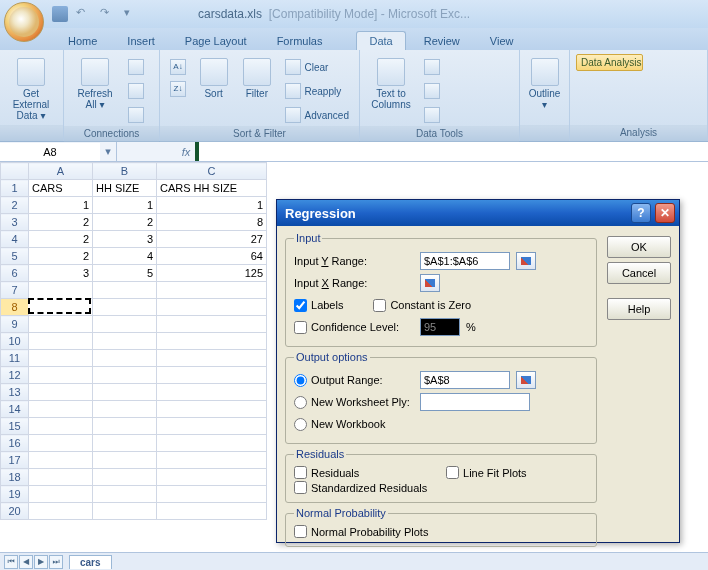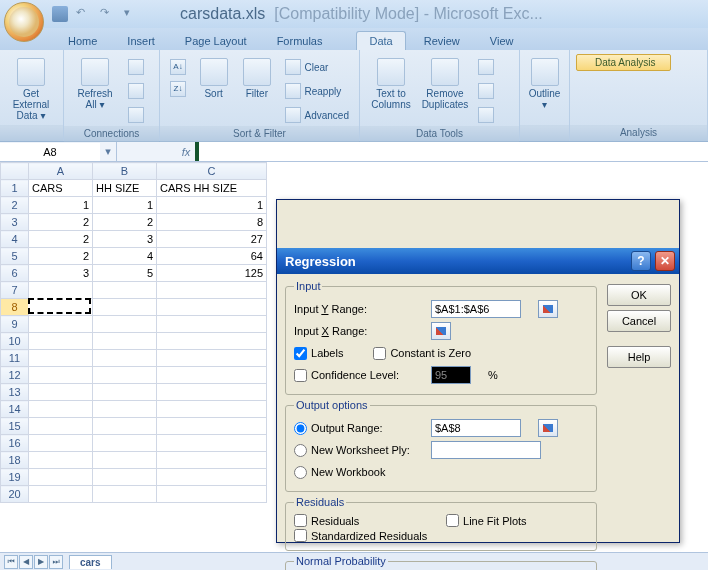--- a/index.html
+++ b/index.html
@@ -5,40 +5,40 @@
 * { box-sizing: border-box; margin: 0; padding: 0; font-family: "Segoe UI", Tahoma, sans-serif; }
 body { background: #fff; width: 708px; height: 570px; overflow: hidden; position: relative; font-size: 11px; }
 
 
 .titlebar { height: 28px; background: linear-gradient(to bottom, #d6e6f7, #c1d9f1); display: flex; align-items: center; padding-left: 2px; color: #4a6a8a; }
 .office-btn { width: 40px; height: 40px; border-radius: 50%; background: radial-gradient(circle at 35% 35%, #fff, #f3d27b 35%, #e58b3e 70%, #a94515); border: 1px solid #b89a5a; position: absolute; top: 2px; left: 4px; z-index: 10; display: flex; align-items: center; justify-content: center; }
 .office-btn-inner { width: 30px; height: 30px; border-radius: 50%; background: radial-gradient(circle at 40% 40%, #fff 0%, #f0e6c6 30%, #e0b870 60%); }
 .qat { margin-left: 50px; display: flex; gap: 8px; align-items: center; }
 .qat-icon { width: 16px; height: 16px; opacity: .7; display: inline-block; }
 .qat-sep { width: 8px; height: 16px; color: #6a88a8; }
-.title-text { margin-left: 48px; font-size: 16px; }
+.title-text { margin-left: 66px; font-size: 12px; }
 .title-dim { color: #8aa2bc; }
 
 
 .tabrow { height: 22px; background: linear-gradient(to bottom, #c9ddf2, #bad2ec); display: flex; align-items: flex-end; padding-left: 56px; gap: 6px; }
 .tab { padding: 3px 12px; color: #2b5a8a; font-size: 11px; cursor: pointer; }
 .tab.active { background: #e4edf7; border-radius: 3px 3px 0 0; border: 1px solid #9bb8d6; border-bottom: none; color: #3a6a9a; margin-left: 16px; }
 
 
 .ribbon { height: 92px; background: linear-gradient(to bottom, #e4edf7, #d2e1f1 85%, #b8cee6); display: flex; border-bottom: 1px solid #9ab6d4; }
 .ribbon-group { border-right: 1px solid #b8cee6; padding: 2px 6px 0 6px; display: flex; flex-direction: column; justify-content: space-between; position: relative; }
 .ribbon-group-label { text-align: center; color: #4a6a8a; font-size: 10px; height: 16px; line-height: 16px; background: rgba(180,200,220,.3); margin: 0 -6px; }
 .ribbon-body { flex: 1; display: flex; align-items: flex-start; gap: 4px; padding-top: 4px; }
 .rbtn-large { display: flex; flex-direction: column; align-items: center; width: 50px; text-align: center; color: #2b5a8a; gap: 2px; padding-top: 2px; }
 .rbtn-large .ico { width: 28px; height: 28px; background: linear-gradient(to bottom, #f0f6fc, #d2e1f1); border: 1px solid #a8c0da; border-radius: 2px; display: inline-block; position: relative; }
 .rbtn-large span { font-size: 10px; line-height: 11px; }
 .rbtn-stack { display: flex; flex-direction: column; gap: 2px; }
 .rbtn-small { display: flex; align-items: center; gap: 4px; color: #2b5a8a; font-size: 10px; height: 22px; padding: 0 4px; }
 .rbtn-small .ico-s { width: 16px; height: 16px; background: linear-gradient(to bottom, #f0f6fc, #d2e1f1); border: 1px solid #a8c0da; display: inline-block; }
-.highlight-btn { background: linear-gradient(to bottom, #fdeebd, #f8d77a); border: 1px solid #d0a83e; border-radius: 2px; padding: 2px 14px; display: flex; align-items: flex-end; gap: 4px; color: #3a5a2a; font-size: 10px; }
+.highlight-btn { background: linear-gradient(to bottom, #fdeebd, #f8d77a); border: 1px solid #d0a83e; border-radius: 2px; padding: 2px 0; display: flex; align-items: flex-end; gap: 4px; color: #3a5a2a; font-size: 10px; }
 
 
 .fxrow { height: 20px; display: flex; border-bottom: 1px solid #b0c4de; background: #eef3fa; justify-content: space-between; }
 .namebox-wrap { display: flex; align-items: center; border-right: 1px solid #b0c4de; }
 .namebox { width: 100px; border: none; background: #fff; font-size: 11px; padding: 0 6px; text-align: center; height: 18px; }
 .namebox-drop { width: 16px; text-align: center; color: #5a7aa0; }
 .fxlbl { width: 22px; text-align: center; font-style: italic; color: #5a7aa0; border-right: 4px solid #14532d; line-height: 20px; }
 .fxinput { flex: 1; background: #fff; border: none; padding: 0 4px; }
 
 
@@ -55,32 +55,32 @@
 .selected-cell { position: absolute; border: 2px dashed #000; background: #fff; pointer-events: none; }
 
 
 .sheettabs { position: absolute; bottom: 0; left: 0; right: 0; height: 18px; background: #e4ecf7; border-top: 1px solid #b0c4de; display: flex; align-items: center; padding-left: 4px; gap: 2px; }
 .sheettab-nav { display: flex; gap: 1px; }
 .sheettab-nav span { width: 14px; height: 14px; border: 1px solid #9bb8d6; background: #f0f6fc; font-size: 8px; text-align: center; line-height: 12px; color: #4a6a8a; }
 .sheettab { padding: 1px 10px; background: #fff; border: 1px solid #9bb8d6; border-bottom: none; font-size: 10px; color: #3a5a8a; font-weight: bold; margin-left: 4px; }
 
 
 .dialog { position: absolute; top: 199px; left: 276px; width: 404px; height: 344px; z-index: 50; background: #ece9d8; border: 1px solid #0a246a; box-shadow: 2px 2px 6px rgba(0,0,0,.3); }
-.dlg-title { height: 26px; background: linear-gradient(to bottom, #3c8cde, #1e62c8 50%, #0a4aa8); color: #fff; display: flex; align-items: center; justify-content: space-between; padding: 0 4px 0 8px; font-size: 13px; font-weight: bold; margin-top: 48px; }
+.dlg-title { height: 26px; background: linear-gradient(to bottom, #3c8cde, #1e62c8 50%, #0a4aa8); color: #fff; display: flex; align-items: center; justify-content: space-between; padding: 0 4px 0 8px; font-size: 13px; font-weight: bold; }
 .dlg-title-btns { display: flex; gap: 4px; }
 .dlg-title-btn { width: 20px; height: 20px; border-radius: 3px; display: flex; align-items: center; justify-content: center; font-weight: bold; font-size: 12px; }
 .dlg-help { background: linear-gradient(to bottom, #8ab8f0, #3a7ad0); color: #fff; border: 1px solid #1a4a90; }
 .dlg-close { background: linear-gradient(to bottom, #f09a8a, #d04a3a); color: #fff; border: 1px solid #902a1a; }
 .dlg-body { padding: 6px 8px; display: flex; gap: 10px; }
 .dlg-main { flex: 1; }
 .dlg-side { width: 64px; display: flex; flex-direction: column; gap: 4px; padding-top: 4px; }
 .dlg-btn { height: 22px; border: 1px solid #888; background: linear-gradient(to bottom, #fff, #e0e0d0); font-size: 11px; border-radius: 2px; }
 fieldset.fs { border: 1px solid #b0b0a0; border-radius: 3px; margin-bottom: 4px; padding: 6px 8px 8px 8px; }
 fieldset.fs legend { color: #1a3a8a; font-size: 11px; padding: 0 2px; }
-.frow { display: flex; align-items: center; height: 22px; gap: 17px; }
+.frow { display: flex; align-items: center; height: 22px; gap: 6px; }
 .frow label { width: 120px; font-size: 11px; color: #000; }
 .frow label .ul { text-decoration: underline; }
 .frow input[type=text] { width: 90px; height: 18px; border: 1px solid #7a9ac0; font-size: 11px; padding: 0 3px; background: #fff; }
 .frow input[type=text]:disabled { color: #888; background: #000000; }
 .refbtn { width: 20px; height: 18px; border: 1px solid #7a9ac0; background: linear-gradient(to bottom,#fff,#dde6f2); display: inline-flex; align-items: center; justify-content: center; }
 .refbtn::after { content: ""; width: 10px; height: 8px; background: linear-gradient(45deg,#d04a3a 40%, transparent 40%), linear-gradient(to bottom,#3a7ad0,#3a7ad0); }
 .chkrow { display: flex; align-items: center; gap: 4px; font-size: 11px; }
 .chkgrid { display: grid; grid-template-columns: 1fr 1fr; gap: 2px 10px; }
 input[type=checkbox], input[type=radio] { margin: 0; }
 .chk { width: 13px; height: 13px; }
@@ -183,25 +183,20 @@
     </div>
     <div class="ribbon-group-label">Sort &amp; Filter</div>
   </div>
   <div class="ribbon-group" style="width:160px">
     <div class="ribbon-body">
       <div class="rbtn-large">
         <span class="ico"></span>
         <span style="white-space:pre-line">Text to
 Columns</span>
       </div>
-      <div class="rbtn-large">
-        <span class="ico"></span>
-        <span style="white-space:pre-line">Remove
-Duplicates</span>
-      </div>
       <div class="rbtn-stack">
         <div class="rbtn-small">
             <span class="ico-s"></span>
           </div>
         <div class="rbtn-small">
             <span class="ico-s"></span>
           </div>
         <div class="rbtn-small">
             <span class="ico-s"></span>
           </div>
@@ -339,20 +334,26 @@
           <td></td>
           <td></td>
         </tr>
         <tr class="">
           <th class="rowh">16</th>
           <td></td>
           <td></td>
           <td></td>
         </tr>
         <tr class="">
+          <th class="rowh">17</th>
+          <td></td>
+          <td></td>
+          <td></td>
+        </tr>
+        <tr class="">
           <th class="rowh">18</th>
           <td></td>
           <td></td>
           <td></td>
         </tr>
         <tr class="">
           <th class="rowh">19</th>
           <td></td>
           <td></td>
           <td></td>

